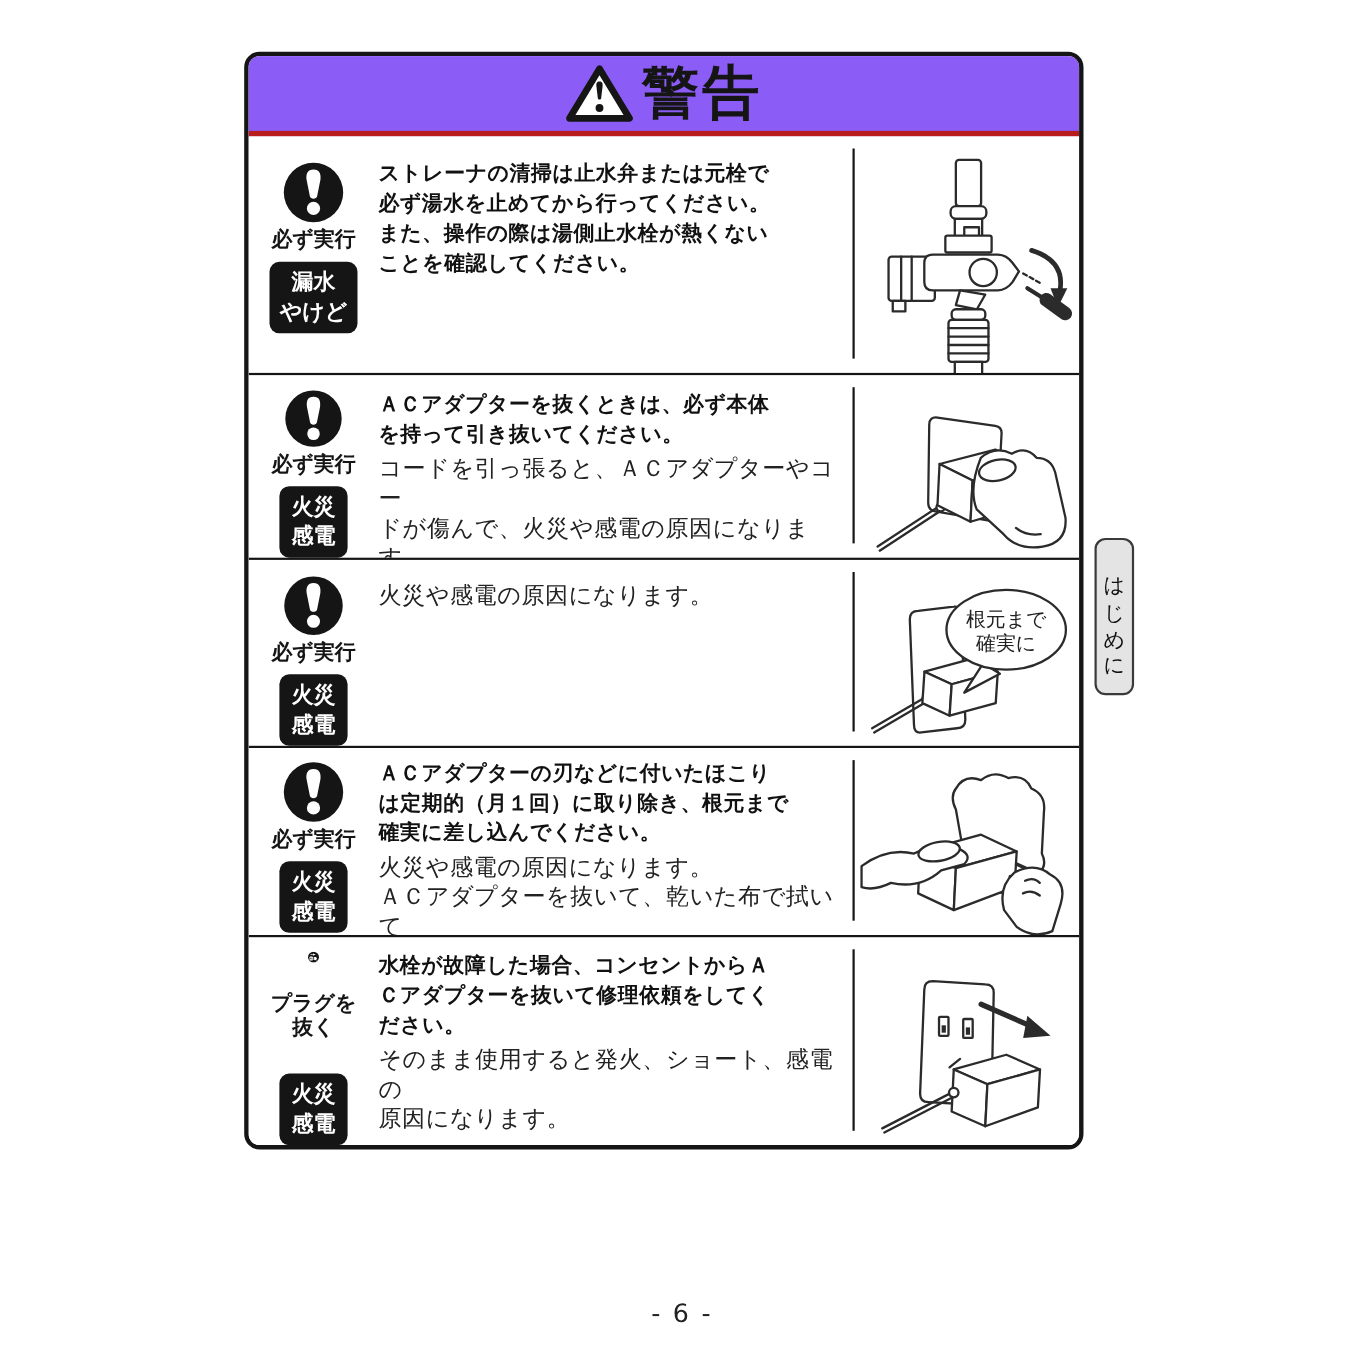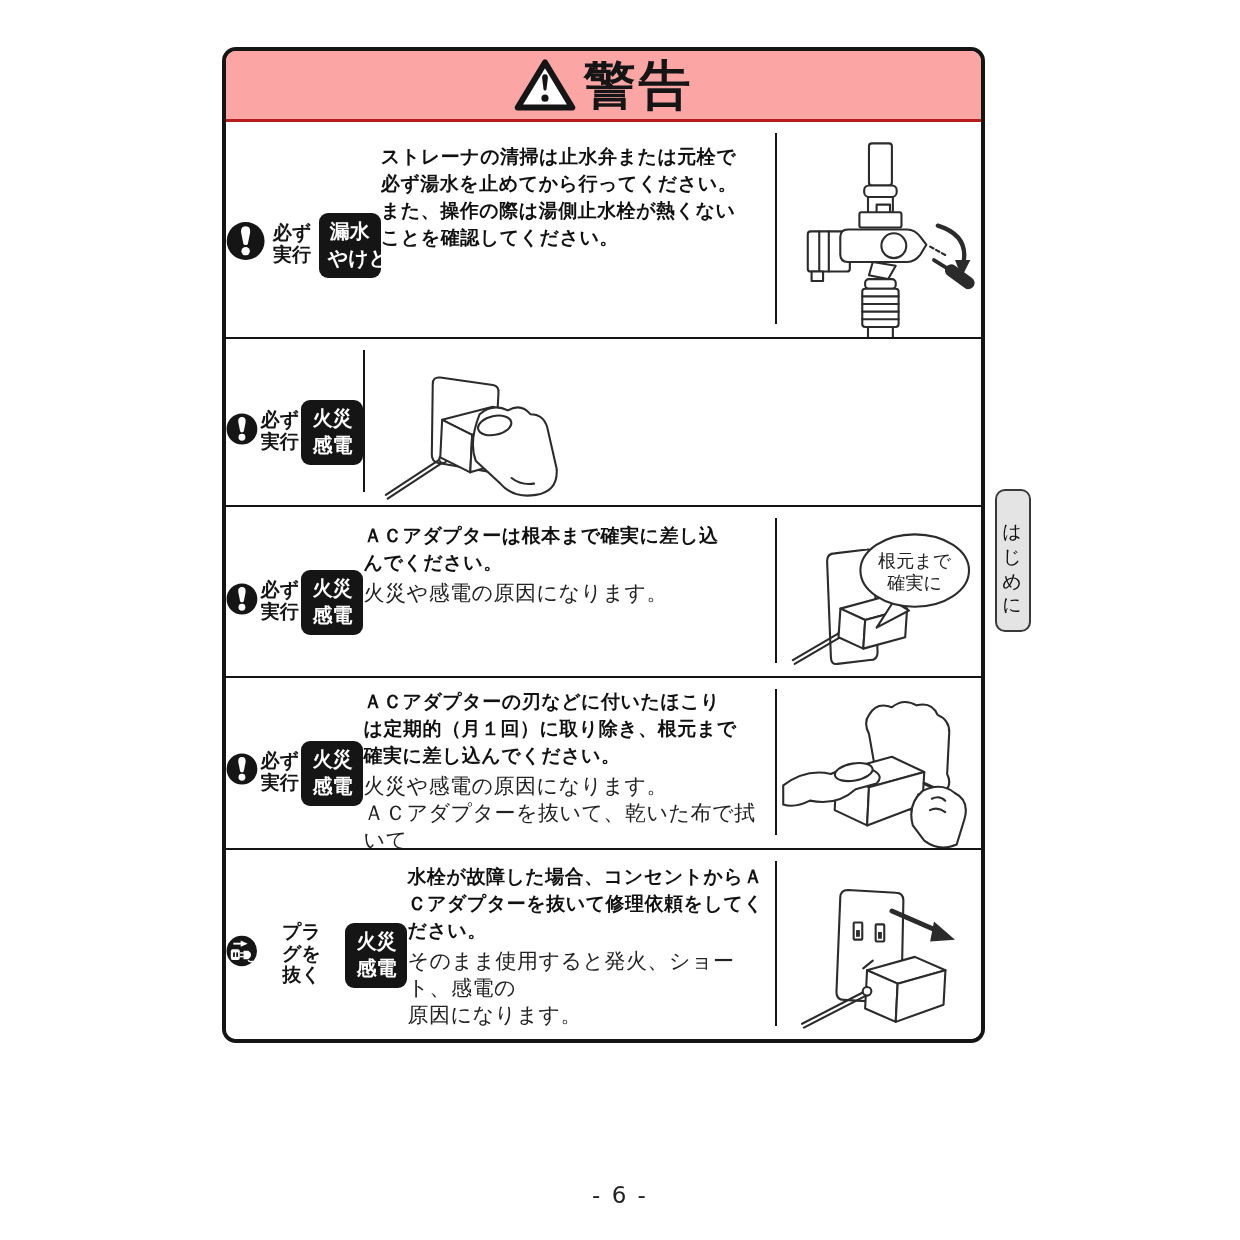--- a/index.html
+++ b/index.html
@@ -2,30 +2,30 @@
 <html><head>
 <meta charset="utf-8">
 <style>
   html,body{margin:0;padding:0;background:#fff;}
   .page{position:relative;width:1240px;height:1240px;background:#ffffff;overflow:hidden;
         font-family:"DejaVu Sans","Liberation Sans",sans-serif;color:#151515;}
 
   
   .warn-box{position:absolute;left:222px;top:47px;width:763px;box-sizing:border-box;
             border:4px solid #151515;border-radius:14px;overflow:hidden;background:#fff;}
-  .warn-header{height:68px;background:#fca5a5;border-bottom:3px solid #b91c1c;
+  .warn-header{height:68px;background:#8b5cf6;border-bottom:5px solid #b91c1c;
                display:flex;align-items:center;justify-content:center;gap:8px;}
   .warn-title{font-size:52px;font-weight:800;letter-spacing:3px;color:#151515;line-height:1;}
 
   
   .row{display:flex;align-items:stretch;box-sizing:border-box;background:#fff;}
   .row + .row{border-top:2px solid #151515;}
   .r1{height:215px;} .r2{height:168px;} .r3{height:171px;} .r4{height:172px;} .r5{height:191px;}
 
-  .col-icon{flex:0 0 118px;display:flex;flex-direction:row;align-items:center;box-sizing:border-box;}
+  .col-icon{flex:0 0 118px;display:flex;flex-direction:column;align-items:center;box-sizing:border-box;}
   .r1 .col-icon{padding-top:23px;} .r2 .col-icon{padding-top:13px;}
   .r3 .col-icon{padding-top:14px;} .r4 .col-icon{padding-top:12px;} .r5 .col-icon{padding-top:13px;gap:22px;}
 
   .pictogram{width:56px;height:56px;display:block;}
   .icon-label{margin-top:5px;font-size:19px;font-weight:700;line-height:1.15;text-align:center;color:#151515;}
   .icon-label span{display:block;}
   .badge{margin-top:8px;background:#151515;color:#fff;border-radius:9px;
          padding:5px 9px 6px 9px;font-size:20px;font-weight:700;line-height:1.35;
          text-align:left;min-width:44px;}
   .badge span{display:block;white-space:nowrap;text-align:center;}
@@ -134,20 +134,26 @@
         </svg>
         <div class="icon-label">
           <span>必ず実行</span>
           <span></span>
         </div>
         <div class="badge">
           <span>火災</span>
           <span>感電</span>
         </div>
       </div>
+      <div class="col-text">
+        <p class="heading">ＡＣアダプターを抜くときは、必ず本体
+を持って引き抜いてください。</p>
+        <p class="bodytext">コードを引っ張ると、ＡＣアダプターやコー
+ドが傷んで、火災や感電の原因になります。</p>
+      </div>
       <div class="vline"></div>
       <div class="col-illus">
         <svg class="line-art" width="196" height="152" viewBox="0 0 205 162">
           <path d="M66 30 Q66 22 74 23 L130 31 Q137 32 136 40 L132 116 Q132 124 124 123 L72 114 Q65 113 65 105 Z"></path>
           <path d="M74 110 L16 148 M76 114 L18 152" fill="none"></path>
           <circle cx="77" cy="110" r="4"></circle>
           <polygon points="76,68 130,54 162,70 108,84"></polygon>
           <polygon points="76,68 108,84 106,124 74,108"></polygon>
           <polygon points="108,84 162,70 160,108 106,124"></polygon>
           <path d="M116 62 Q130 50 146 58 Q160 50 170 62 Q184 62 188 76 L198 120 Q200 144 176 148 Q152 152 138 136 L112 112 Q104 92 116 62 Z"></path>
@@ -167,22 +173,20 @@
         <div class="icon-label">
           <span>必ず実行</span>
           <span></span>
         </div>
         <div class="badge">
           <span>火災</span>
           <span>感電</span>
         </div>
       </div>
       <div class="col-text">
-        <p class="heading">ＡＣアダプターは根本まで確実に差し込
-んでください。</p>
         <p class="bodytext">火災や感電の原因になります。</p>
       </div>
       <div class="vline"></div>
       <div class="col-illus">
         <svg class="line-art" width="196" height="160" viewBox="0 0 205 168">
           <path d="M48 42 Q48 34 56 34 L90 30 Q97 29 97 37 L101 138 Q101 146 93 146 L59 150 Q52 151 52 143 Z"></path>
           <path d="M60 118 L12 146 M62 122 L14 150" fill="none"></path>
           <circle cx="64" cy="118" r="4"></circle>
           <polygon points="62,92 106,80 132,92 88,104"></polygon>
           <polygon points="62,92 88,104 86,134 60,122"></polygon>

